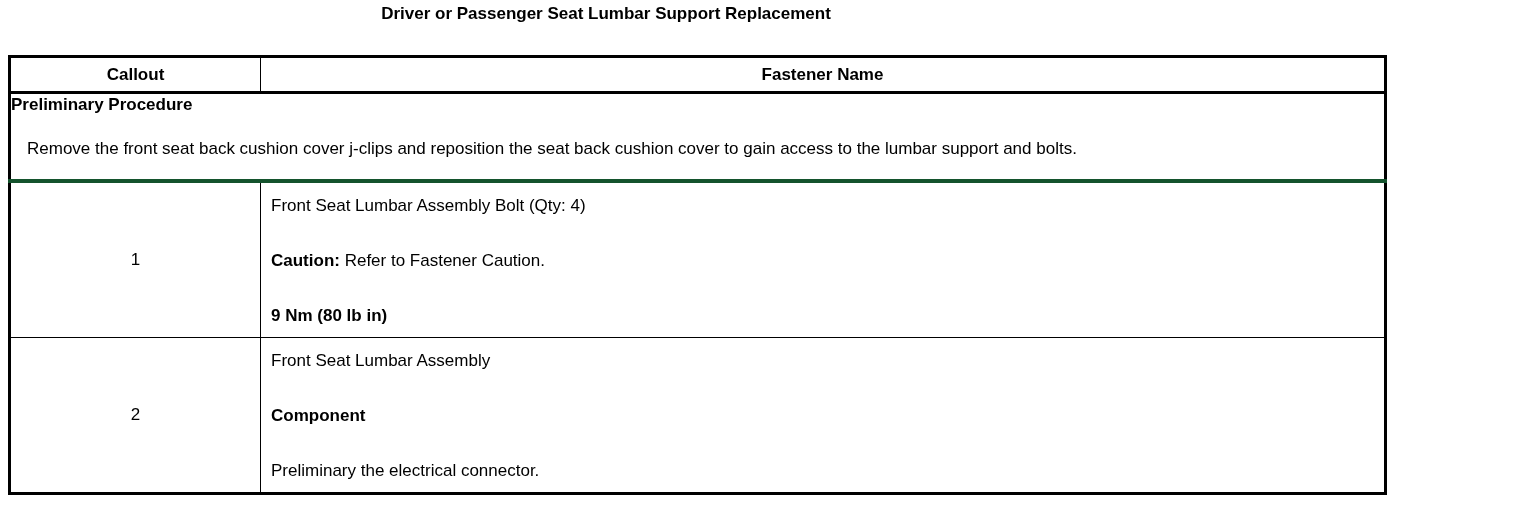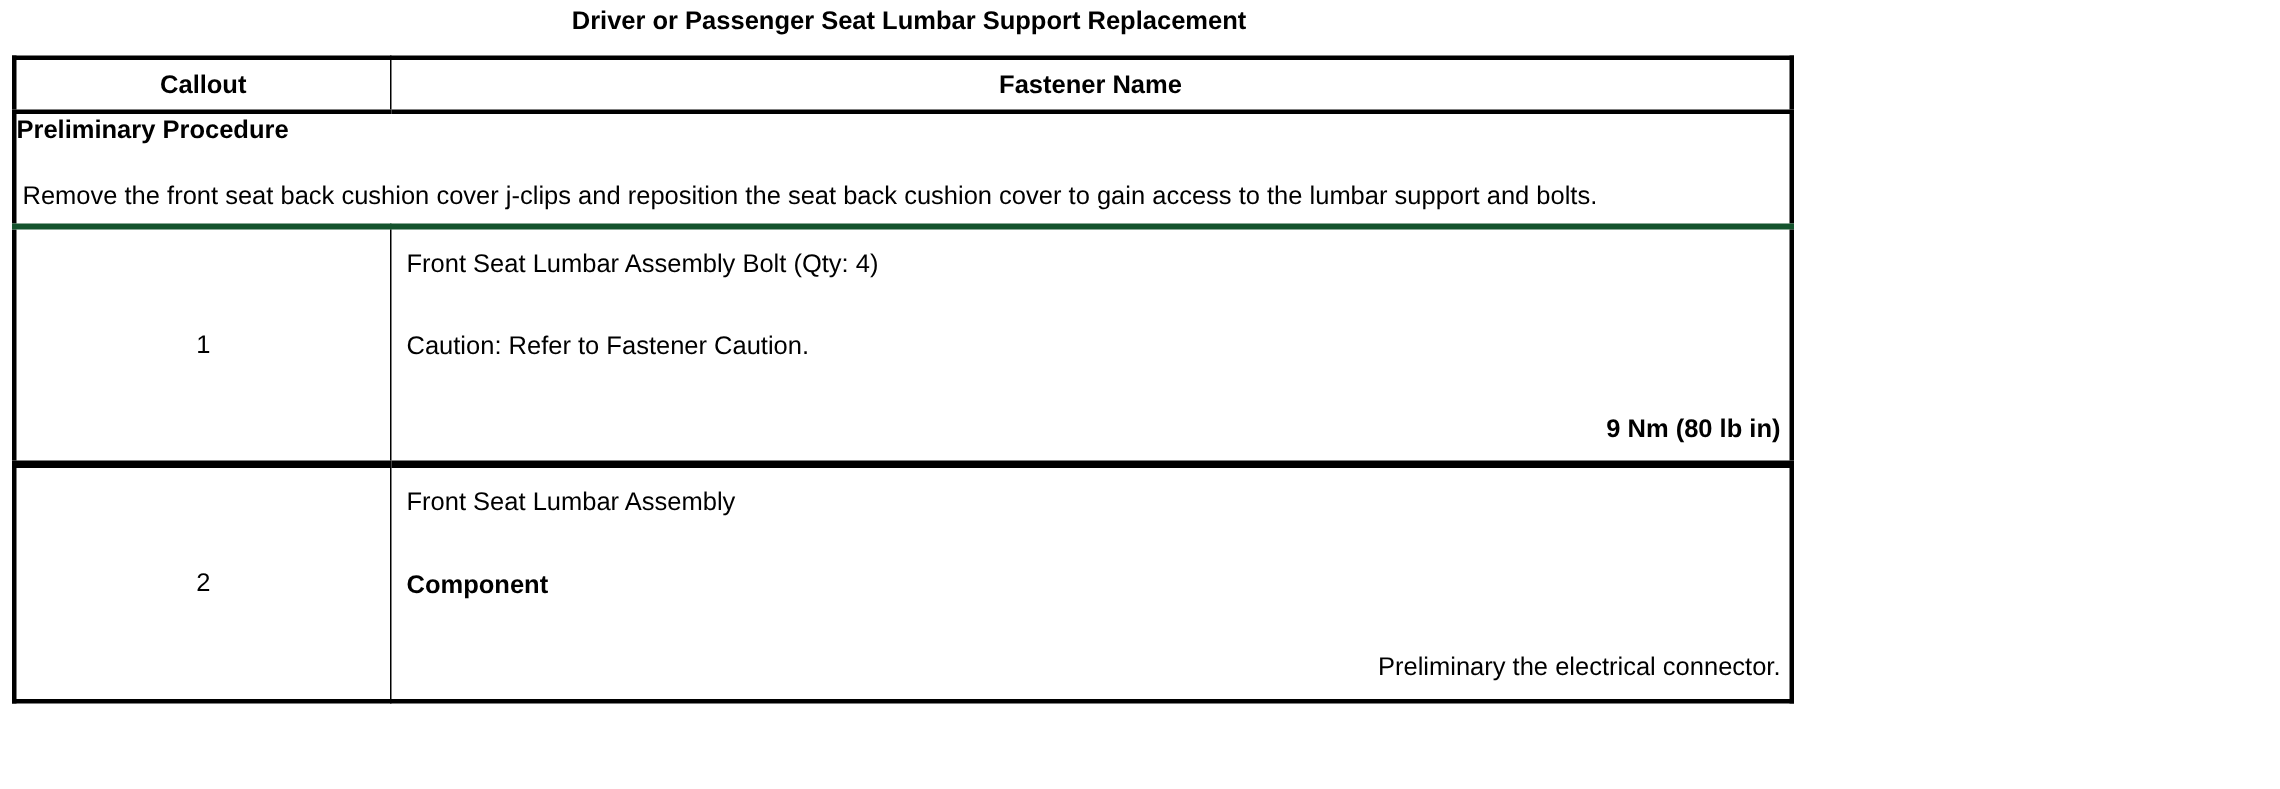--- a/index.html
+++ b/index.html
@@ -32,22 +32,22 @@
     line-height: 20px;
     padding-top: 4px;
     letter-spacing: 0px;
     white-space: nowrap;
   }
 
   
   .proc-table {
     position: absolute;
     left: 8px;
-    top: 37px;
-    width: 1188px;
+    top: 55px;
+    width: 1379px;
     border-collapse: collapse;
     border: 3px solid #000000;
     table-layout: fixed;
     background: #ffffff;
   }
 
   .proc-table td, .proc-table th {
     vertical-align: top;
     padding: 0;
     font-weight: normal;
@@ -77,56 +77,55 @@
     font-size: 17px;
     line-height: 20px;
   }
   .prelim-heading {
     font-weight: bold;
     font-size: 17px;
     line-height: 22px;
     margin: 0 0 18px 0;
   }
   .prelim-body {
-    margin: 4px;
+    margin: 16px;
     font-size: 17px;
     line-height: 29px;
   }
 
   
   .data-row td {
     font-size: 17px;
   }
   .data-row .cell-callout {
     border-right: 1px solid #000000;
     text-align: center;
     vertical-align: middle;
     font-size: 17px;
   }
   .data-row .cell-component {
     padding: 12px 6px 10px 10px;
   }
   .data-row.row-divider td {
-    border-bottom: 5px solid #000000;
+    border-bottom: 1px solid #000000;
   }
 
   .para {
     margin: 0 0 33px 0;
     line-height: 22px;
     font-size: 17px;
   }
   .para:last-child {
     margin-bottom: 0;
-    text-align: right;
   }
   .para.bold {
     font-weight: bold;
   }
   .lead-bold {
-    font-weight: normal;
+    font-weight: bold;
   }
 </style>
 </head>
 <body>
 
 <div class="page">
 
   <div class="doc-title">Driver or Passenger Seat Lumbar Support Replacement</div>
 
   <table class="proc-table">

